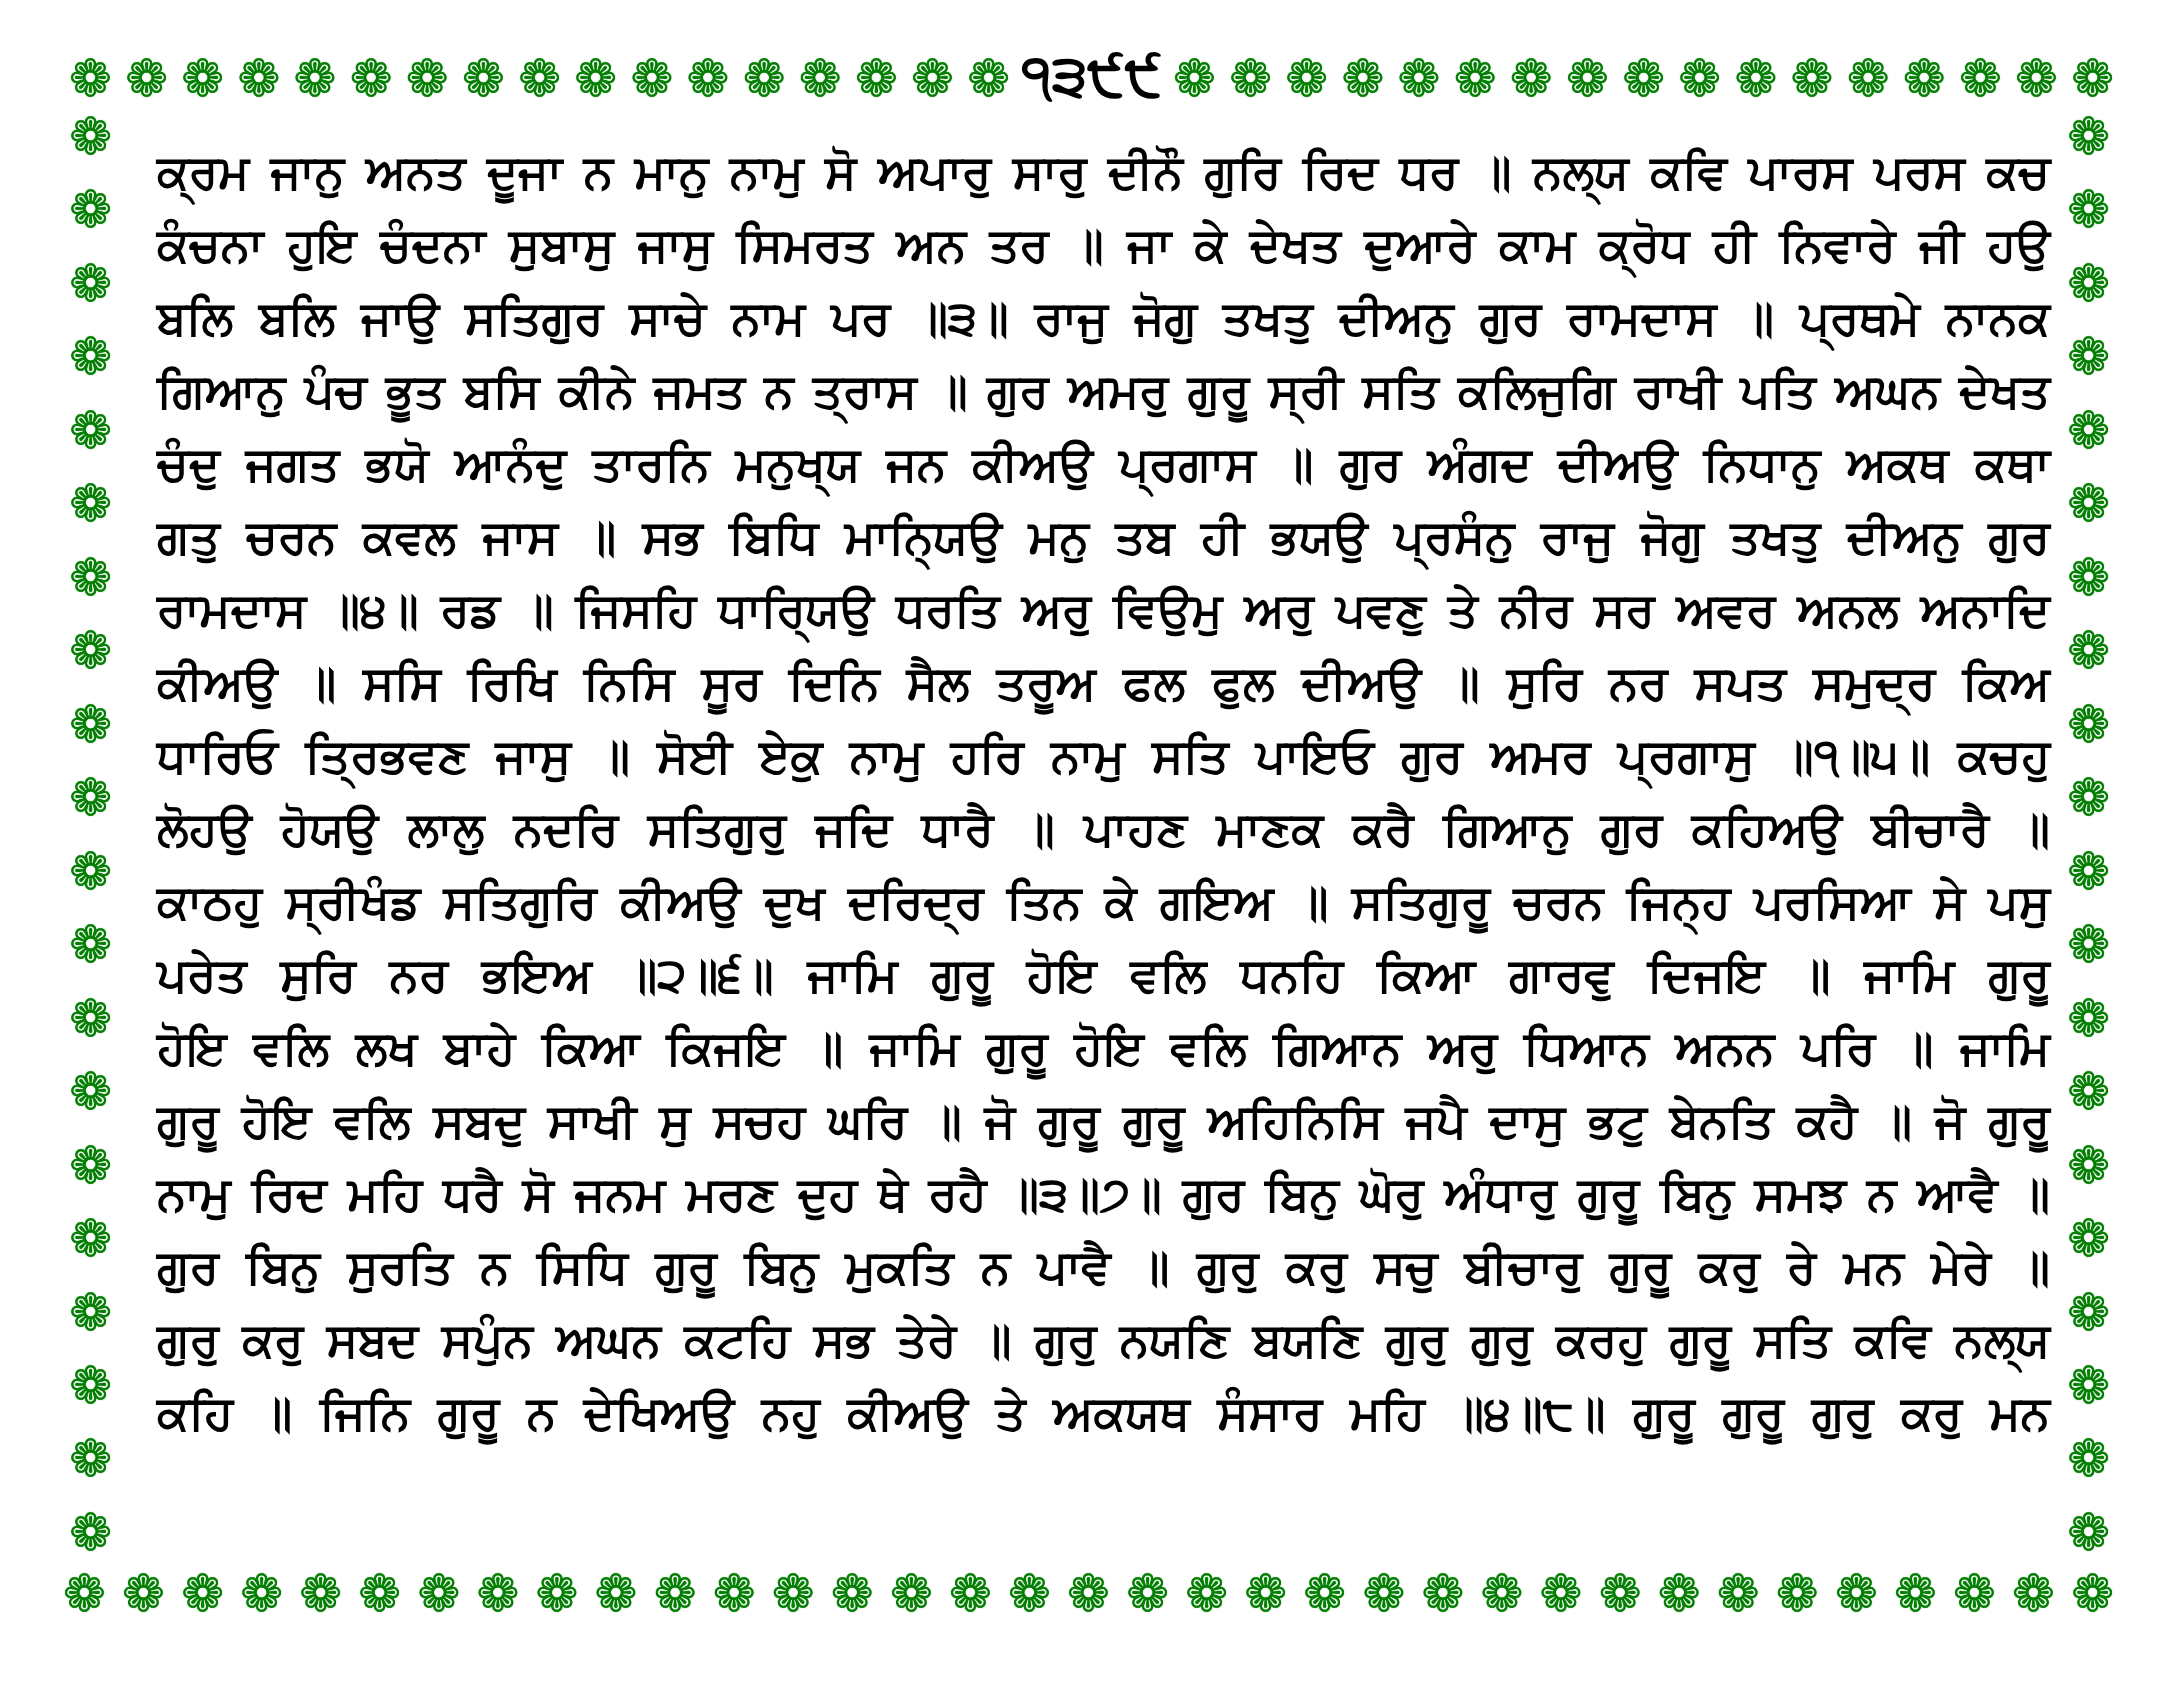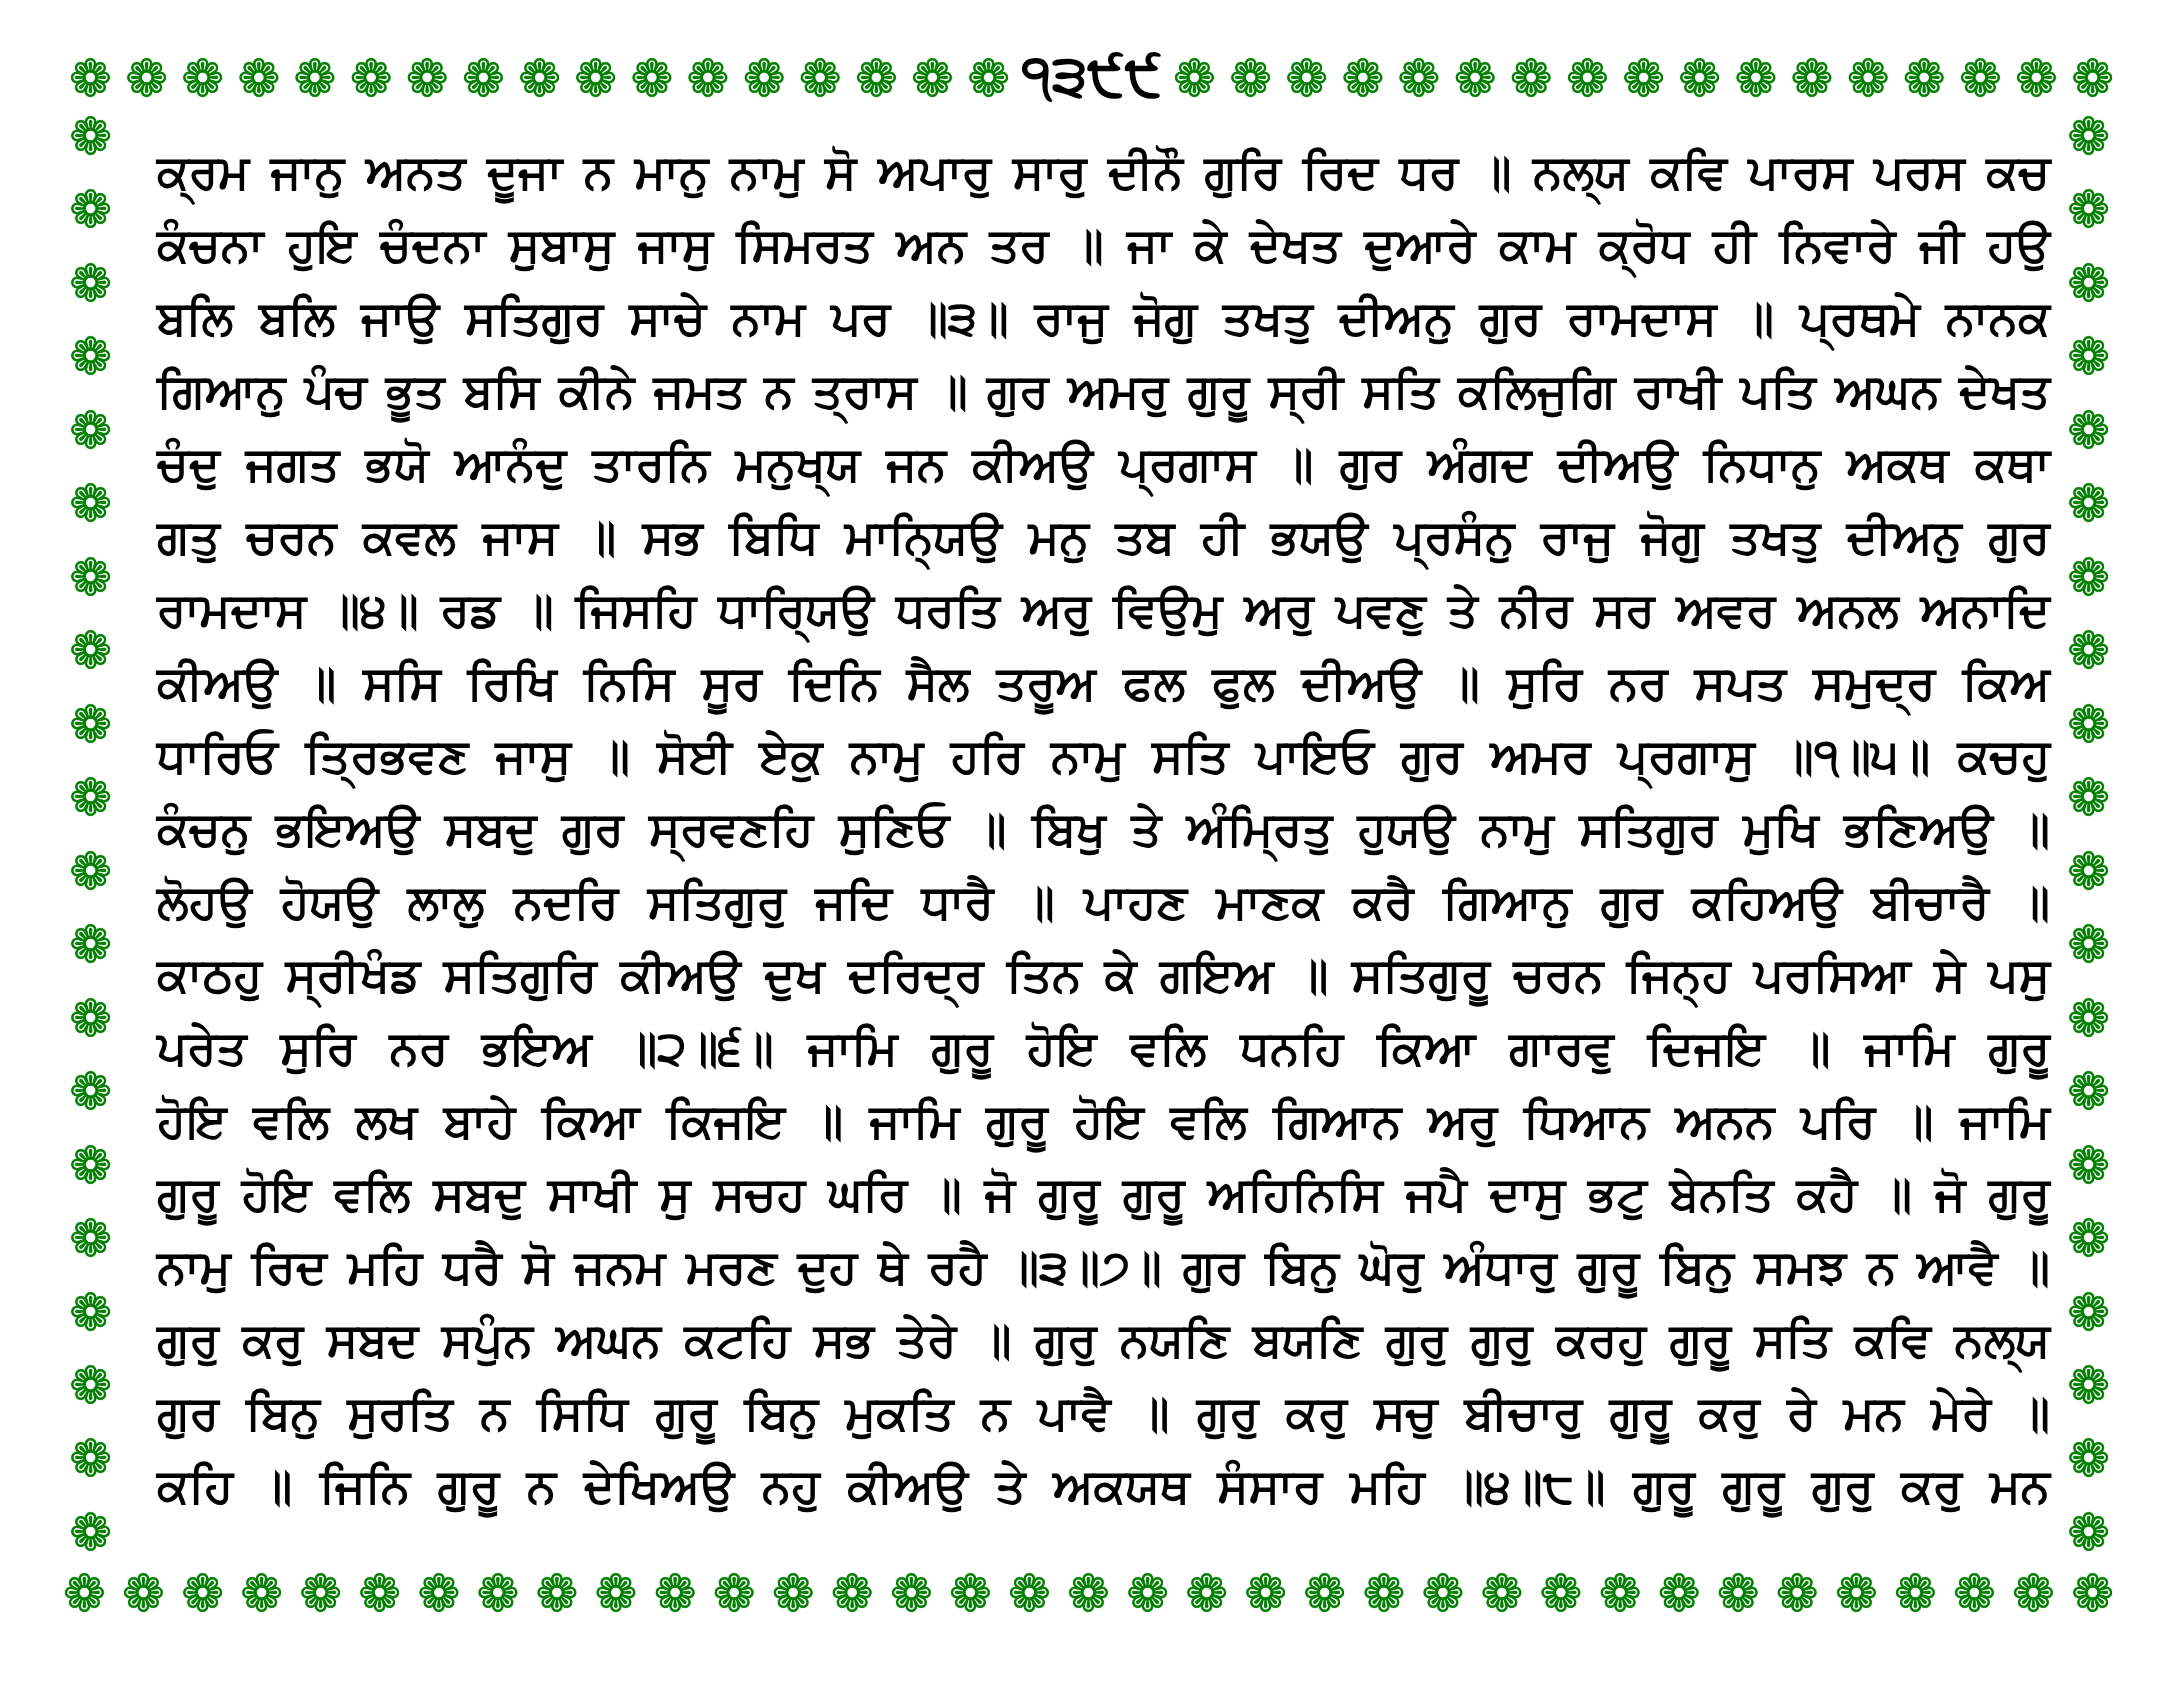--- a/index.html
+++ b/index.html
@@ -211,26 +211,25 @@
   <div id="text-block">
     <div class="gurbani-line">ਕ੍ਰਮ ਜਾਨੁ ਅਨਤ ਦੂਜਾ ਨ ਮਾਨੁ ਨਾਮੁ ਸੋ ਅਪਾਰੁ ਸਾਰੁ ਦੀਨੌ ਗੁਰਿ ਰਿਦ ਧਰ ॥ ਨਲ੍ਯ ਕਵਿ ਪਾਰਸ ਪਰਸ ਕਚ</div>
     <div class="gurbani-line">ਕੰਚਨਾ ਹੁਇ ਚੰਦਨਾ ਸੁਬਾਸੁ ਜਾਸੁ ਸਿਮਰਤ ਅਨ ਤਰ ॥ ਜਾ ਕੇ ਦੇਖਤ ਦੁਆਰੇ ਕਾਮ ਕ੍ਰੋਧ ਹੀ ਨਿਵਾਰੇ ਜੀ ਹਉ</div>
     <div class="gurbani-line">ਬਲਿ ਬਲਿ ਜਾਉ ਸਤਿਗੁਰ ਸਾਚੇ ਨਾਮ ਪਰ ॥੩॥ ਰਾਜੁ ਜੋਗੁ ਤਖਤੁ ਦੀਅਨੁ ਗੁਰ ਰਾਮਦਾਸ ॥ ਪ੍ਰਥਮੇ ਨਾਨਕ</div>
     <div class="gurbani-line">ਗਿਆਨੁ ਪੰਚ ਭੂਤ ਬਸਿ ਕੀਨੇ ਜਮਤ ਨ ਤ੍ਰਾਸ ॥ ਗੁਰ ਅਮਰੁ ਗੁਰੂ ਸ੍ਰੀ ਸਤਿ ਕਲਿਜੁਗਿ ਰਾਖੀ ਪਤਿ ਅਘਨ ਦੇਖਤ</div>
     <div class="gurbani-line">ਚੰਦੁ ਜਗਤ ਭਯੋ ਆਨੰਦੁ ਤਾਰਨਿ ਮਨੁਖ੍ਯ ਜਨ ਕੀਅਉ ਪ੍ਰਗਾਸ ॥ ਗੁਰ ਅੰਗਦ ਦੀਅਉ ਨਿਧਾਨੁ ਅਕਥ ਕਥਾ</div>
     <div class="gurbani-line">ਗਤੁ ਚਰਨ ਕਵਲ ਜਾਸ ॥ ਸਭ ਬਿਧਿ ਮਾਨ੍ਯਿਉ ਮਨੁ ਤਬ ਹੀ ਭਯਉ ਪ੍ਰਸੰਨੁ ਰਾਜੁ ਜੋਗੁ ਤਖਤੁ ਦੀਅਨੁ ਗੁਰ</div>
     <div class="gurbani-line">ਰਾਮਦਾਸ ॥੪॥ ਰਡ ॥ ਜਿਸਹਿ ਧਾਰ੍ਯਿਉ ਧਰਤਿ ਅਰੁ ਵਿਉਮੁ ਅਰੁ ਪਵਣੁ ਤੇ ਨੀਰ ਸਰ ਅਵਰ ਅਨਲ ਅਨਾਦਿ</div>
     <div class="gurbani-line">ਕੀਅਉ ॥ ਸਸਿ ਰਿਖਿ ਨਿਸਿ ਸੂਰ ਦਿਨਿ ਸੈਲ ਤਰੂਅ ਫਲ ਫੁਲ ਦੀਅਉ ॥ ਸੁਰਿ ਨਰ ਸਪਤ ਸਮੁਦ੍ਰ ਕਿਅ</div>
     <div class="gurbani-line">ਧਾਰਿਓ ਤ੍ਰਿਭਵਣ ਜਾਸੁ ॥ ਸੋਈ ਏਕੁ ਨਾਮੁ ਹਰਿ ਨਾਮੁ ਸਤਿ ਪਾਇਓ ਗੁਰ ਅਮਰ ਪ੍ਰਗਾਸੁ ॥੧॥੫॥ ਕਚਹੁ</div>
-    <div class="gurbani-line">ਕੰਚਨੁ ਭਇਅਉ ਸਬਦੁ ਗੁਰ ਸ੍ਰਵਣਹਿ ਸੁਣਿਓ ॥ ਬਿਖੁ ਤੇ ਅੰਮ੍ਰਿਤੁ ਹੁਯਉ ਨਾਮੁ ਸਤਿਗੁਰ ਮੁਖਿ ਭਣਿਅਉ ॥</div>
     <div class="gurbani-line">ਲੋਹਉ ਹੋਯਉ ਲਾਲੁ ਨਦਰਿ ਸਤਿਗੁਰੁ ਜਦਿ ਧਾਰੈ ॥ ਪਾਹਣ ਮਾਣਕ ਕਰੈ ਗਿਆਨੁ ਗੁਰ ਕਹਿਅਉ ਬੀਚਾਰੈ ॥</div>
     <div class="gurbani-line">ਕਾਠਹੁ ਸ੍ਰੀਖੰਡ ਸਤਿਗੁਰਿ ਕੀਅਉ ਦੁਖ ਦਰਿਦ੍ਰ ਤਿਨ ਕੇ ਗਇਅ ॥ ਸਤਿਗੁਰੂ ਚਰਨ ਜਿਨ੍ਹ ਪਰਸਿਆ ਸੇ ਪਸੁ</div>
     <div class="gurbani-line">ਪਰੇਤ ਸੁਰਿ ਨਰ ਭਇਅ ॥੨॥੬॥ ਜਾਮਿ ਗੁਰੂ ਹੋਇ ਵਲਿ ਧਨਹਿ ਕਿਆ ਗਾਰਵੁ ਦਿਜਇ ॥ ਜਾਮਿ ਗੁਰੂ</div>
     <div class="gurbani-line">ਹੋਇ ਵਲਿ ਲਖ ਬਾਹੇ ਕਿਆ ਕਿਜਇ ॥ ਜਾਮਿ ਗੁਰੂ ਹੋਇ ਵਲਿ ਗਿਆਨ ਅਰੁ ਧਿਆਨ ਅਨਨ ਪਰਿ ॥ ਜਾਮਿ</div>
     <div class="gurbani-line">ਗੁਰੂ ਹੋਇ ਵਲਿ ਸਬਦੁ ਸਾਖੀ ਸੁ ਸਚਹ ਘਰਿ ॥ ਜੋ ਗੁਰੂ ਗੁਰੂ ਅਹਿਨਿਸਿ ਜਪੈ ਦਾਸੁ ਭਟੁ ਬੇਨਤਿ ਕਹੈ ॥ ਜੋ ਗੁਰੂ</div>
     <div class="gurbani-line">ਨਾਮੁ ਰਿਦ ਮਹਿ ਧਰੈ ਸੋ ਜਨਮ ਮਰਣ ਦੁਹ ਥੇ ਰਹੈ ॥੩॥੭॥ ਗੁਰ ਬਿਨੁ ਘੋਰੁ ਅੰਧਾਰੁ ਗੁਰੂ ਬਿਨੁ ਸਮਝ ਨ ਆਵੈ ॥</div>
+    <div class="gurbani-line">ਗੁਰ ਬਿਨੁ ਸੁਰਤਿ ਨ ਸਿਧਿ ਗੁਰੂ ਬਿਨੁ ਮੁਕਤਿ ਨ ਪਾਵੈ ॥ ਗੁਰੁ ਕਰੁ ਸਚੁ ਬੀਚਾਰੁ ਗੁਰੂ ਕਰੁ ਰੇ ਮਨ ਮੇਰੇ ॥</div>
     <div class="gurbani-line">ਗੁਰੁ ਕਰੁ ਸਬਦ ਸਪੁੰਨ ਅਘਨ ਕਟਹਿ ਸਭ ਤੇਰੇ ॥ ਗੁਰੁ ਨਯਣਿ ਬਯਣਿ ਗੁਰੁ ਗੁਰੁ ਕਰਹੁ ਗੁਰੂ ਸਤਿ ਕਵਿ ਨਲ੍ਯ</div>
-    <div class="gurbani-line">ਗੁਰ ਬਿਨੁ ਸੁਰਤਿ ਨ ਸਿਧਿ ਗੁਰੂ ਬਿਨੁ ਮੁਕਤਿ ਨ ਪਾਵੈ ॥ ਗੁਰੁ ਕਰੁ ਸਚੁ ਬੀਚਾਰੁ ਗੁਰੂ ਕਰੁ ਰੇ ਮਨ ਮੇਰੇ ॥</div>
     <div class="gurbani-line">ਕਹਿ ॥ ਜਿਨਿ ਗੁਰੂ ਨ ਦੇਖਿਅਉ ਨਹੁ ਕੀਅਉ ਤੇ ਅਕਯਥ ਸੰਸਾਰ ਮਹਿ ॥੪॥੮॥ ਗੁਰੂ ਗੁਰੂ ਗੁਰੁ ਕਰੁ ਮਨ</div>
   </div>
 
 </div>
 
 
 </body></html>

